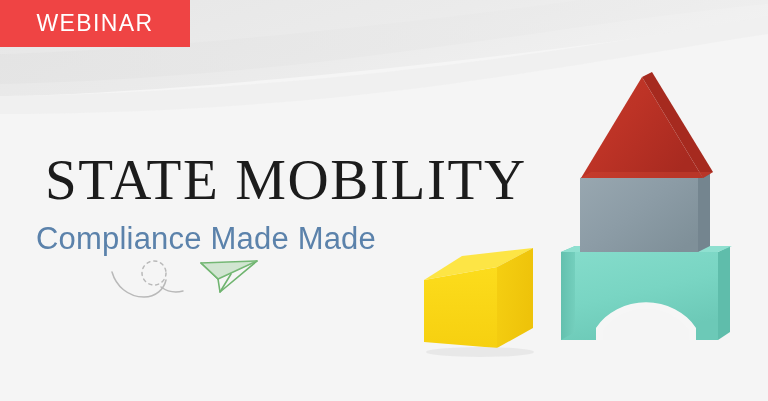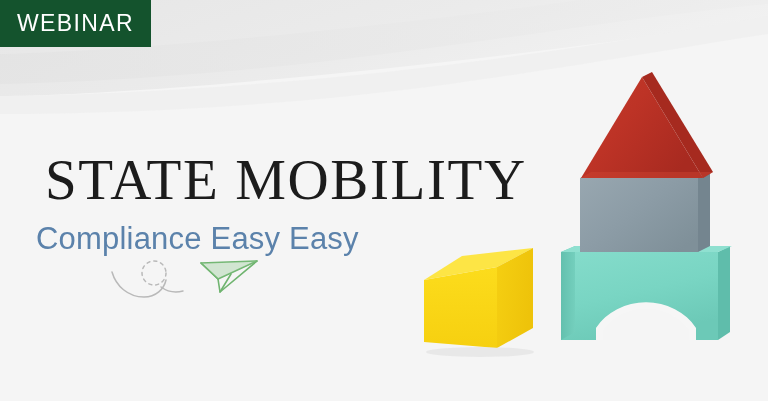--- a/index.html
+++ b/index.html
@@ -27,23 +27,23 @@
     inset: 0;
     width: 768px;
     height: 401px;
   }
 
   
   #webinar-badge {
     position: absolute;
     left: 0;
     top: 0;
-    width: 151px;
+    width: 190px;
     height: 47px;
-    background: #14532d;
+    background: #ef4444;
     display: flex;
     align-items: center;
     justify-content: center;
     box-sizing: border-box;
     padding-left: 0;
   }
   #webinar-badge-label {
     color: #ffffff;
     font-family: "Liberation Sans", sans-serif;
     font-size: 23px;
@@ -142,21 +142,21 @@
     <path d="M0,96 C120,95 300,84 470,62 C600,45 700,28 768,16 L768,34
              C690,46 580,66 450,84 C290,106 120,114 0,114 Z" fill="#f0f0f0" opacity="0.9"></path>
   </svg>
 
   <div id="webinar-badge">
     <span id="webinar-badge-label">WEBINAR</span>
   </div>
 
   <div id="headline-block">
     <h1 id="main-title">STATE MOBILITY</h1>
-    <div id="sub-title">Compliance Easy Easy</div>
+    <div id="sub-title">Compliance Made Made</div>
   </div>
 
   <div id="decor-row">
 
     <svg id="flight-path-icon" width="78" height="50" viewBox="0 0 78 50" aria-hidden="true">
       <g fill="none" stroke="#b9b9b9" stroke-width="1.5" stroke-linecap="round">
 
         <path d="M2,18 C6,32 18,43 34,43 C46,43 54,35 56,26" stroke-dasharray="0"></path>
 
         <circle cx="44" cy="19" r="12" stroke-dasharray="3 4"></circle>

